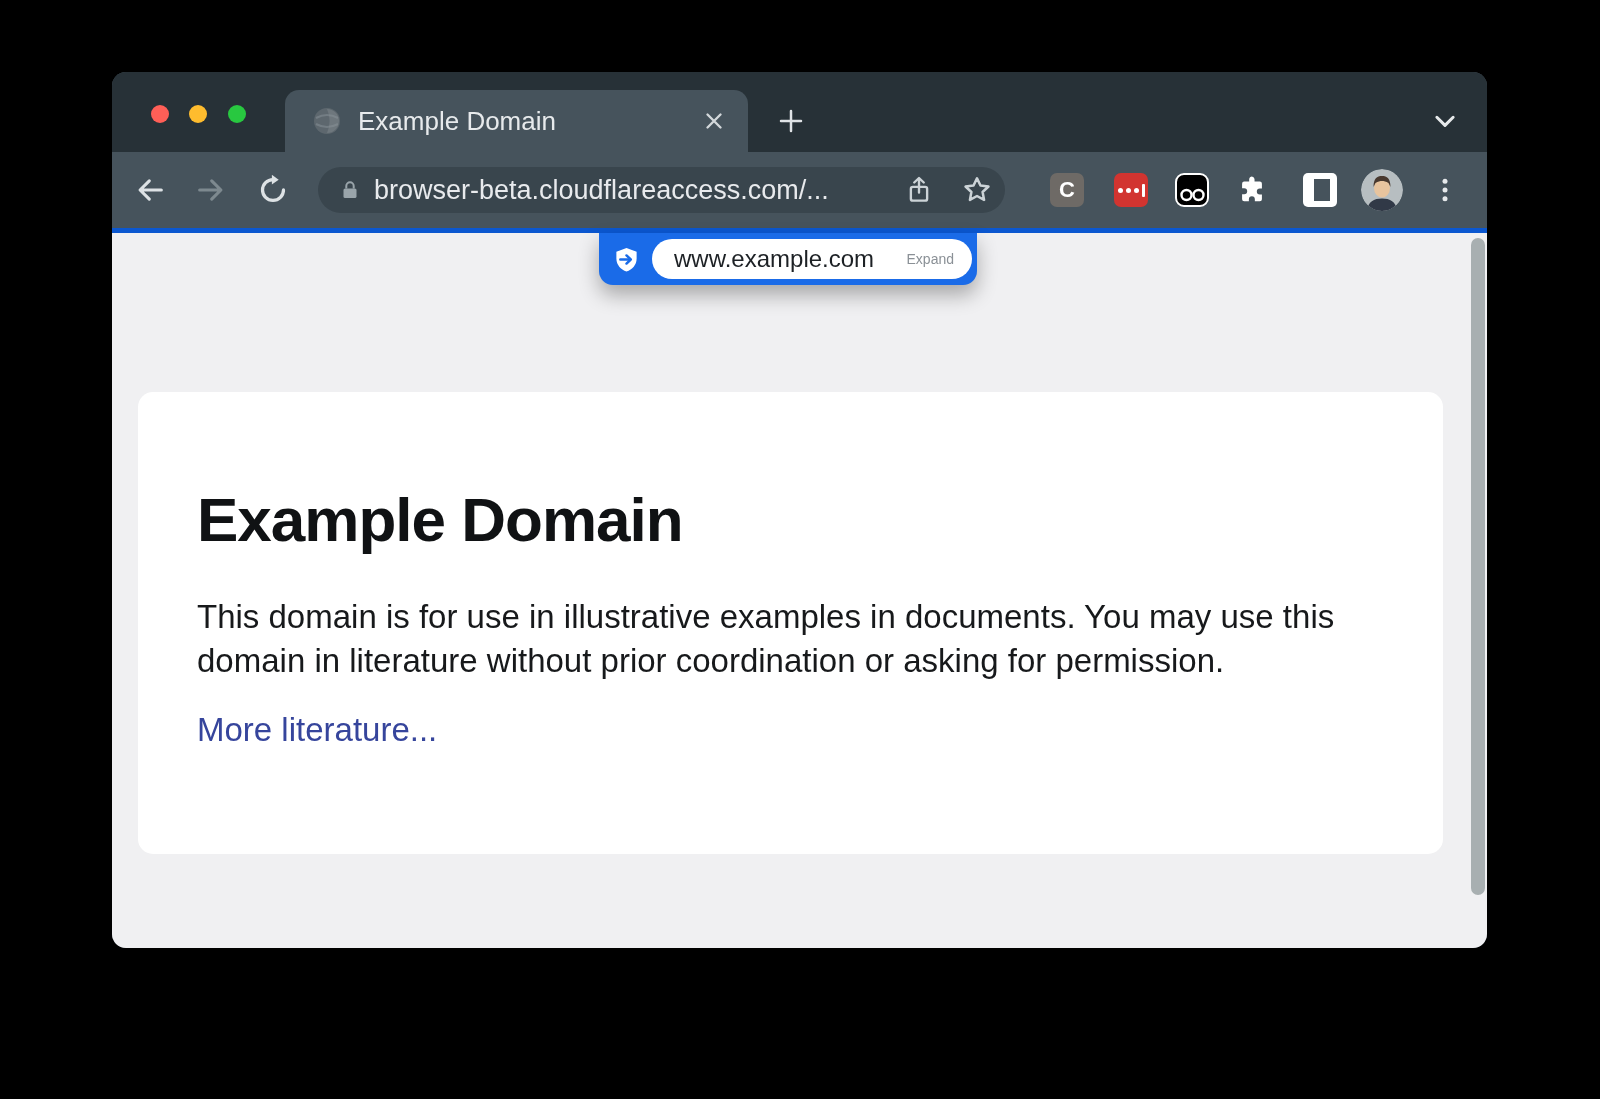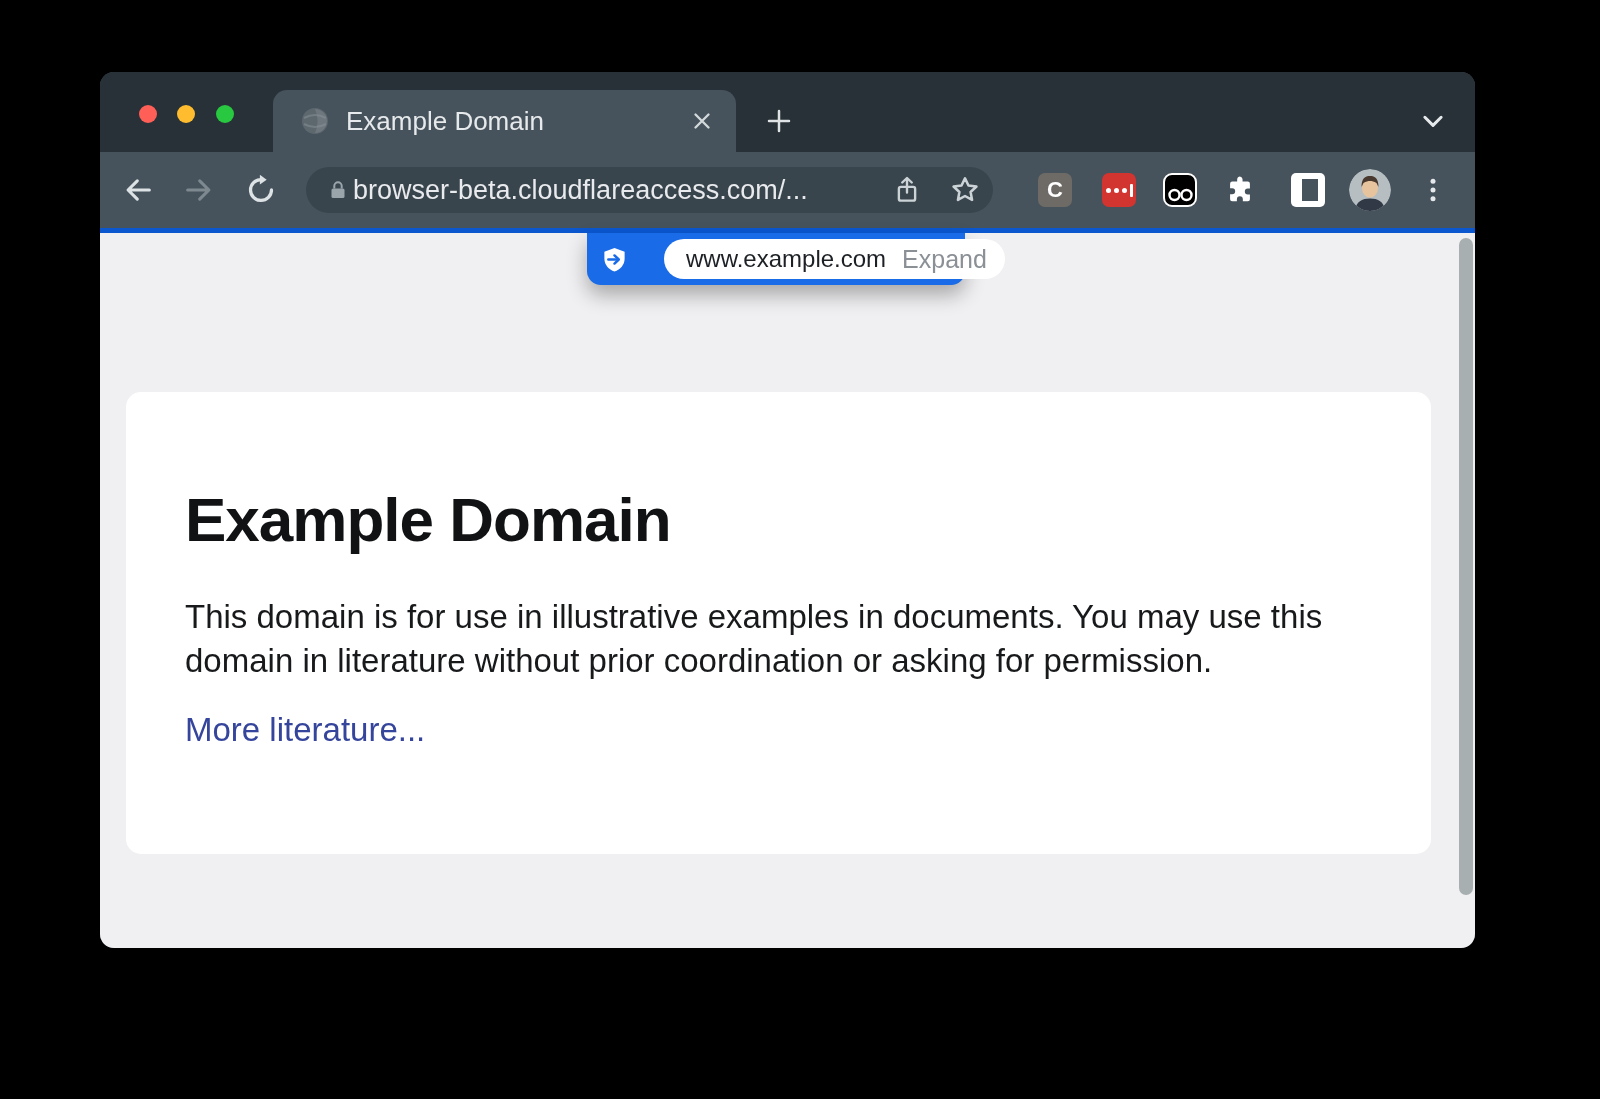--- a/index.html
+++ b/index.html
@@ -1,20 +1,20 @@
 <!DOCTYPE html>
 <html><head>
 <meta charset="utf-8">
 <style>
   * { box-sizing: border-box; margin: 0; padding: 0; }
   html,body { width:1600px; height:1099px; background:#000; overflow:hidden;
               font-family:"Liberation Sans", sans-serif; }
 
   
-  .window { position:absolute; left:100px; top:72px; width:1375px; height:876px;
+  .window { position:absolute; left:112px; top:72px; width:1375px; height:876px;
             border-radius:14px; overflow:hidden; background:#46535c;
             box-shadow:0 20px 60px rgba(0,0,0,.6); }
 
   
   .tabstrip { position:relative; height:80px; background:#273137; }
   .traffic { position:absolute; top:33px; width:18px; height:18px; border-radius:50%; }
   .t-red    { left:39px;  background:#ff5f57; }
   .t-yellow { left:77px;  background:#febc2e; }
   .t-green  { left:116px; background:#28c840; }
 
@@ -35,21 +35,21 @@
   
   .toolbar { position:relative; height:76px; background:#46535c; }
   .toolbar .iconbtn { top:16px; }
   .nav-back    { left:16px; }
   .nav-forward { left:77px; }
   .nav-reload  { left:139px; }
 
   .urlbar { position:absolute; left:206px; top:15px; width:687px; height:46px;
             background:#39454d; border-radius:23px; display:flex; align-items:center; }
   .urlbar .lock { margin-left:20px; width:24px; height:24px; flex:none; }
-  .url-text { margin-left:3px; font-size:27px; color:#e8eaed; white-space:nowrap;
+  .url-text { margin-left:12px; font-size:27px; color:#e8eaed; white-space:nowrap;
               overflow:hidden; flex:1; }
   .url-action { width:44px; height:44px; flex:none; display:flex;
                 align-items:center; justify-content:center; }
   .url-action.share { margin-right:14px; }
   .url-action.star  { margin-right:6px; }
 
   .ext { position:absolute; top:21px; width:34px; height:34px; border-radius:7px;
          display:flex; align-items:center; justify-content:center; }
   .ext-c      { left:938px;  background:#6e6a66; color:#fff; font-size:22px; font-weight:bold; }
   .ext-red    { left:1002px; background:#d23430; }
@@ -69,26 +69,26 @@
 
   
   .accent-line { height:5px; background:#0b57d0; }
 
   
   .viewport { position:relative; height:715px; background:#f0f0f2; }
 
   .iso-pill { position:absolute; left:487px; top:0; width:378px; height:52px;
               background:#1a6be8; border-radius:0 0 14px 14px;
               display:flex; align-items:center; padding:0 5px 0 14px;
-              box-shadow:0 10px 20px rgba(0,0,0,.30);gap:24px; }
+              box-shadow:0 10px 20px rgba(0,0,0,.30); }
   .iso-shield { width:27px; height:27px; flex:none; }
   .iso-inner { margin-left:12px; height:40px; flex:1; background:#fff; border-radius:20px;
                display:flex; align-items:center; padding:0 18px 0 22px; }
   .iso-domain { font-size:24px; color:#1d2125; flex:1; white-space:nowrap; }
-  .iso-expand { font-size:25px; color:#8a9096; margin-left:16px; }
+  .iso-expand { font-size:14px; color:#8a9096; margin-left:16px; }
 
   .card { position:absolute; left:26px; top:159px; width:1305px; height:462px;
           background:#fff; border-radius:15px; padding:0 59px; }
   .card h1 { margin-top:92px; font-size:62px; font-weight:bold; color:#101214;
              letter-spacing:-1px; }
   .card p { margin-top:40px; font-size:33px; line-height:44px; color:#17191b; width:1180px; }
   .card a { display:inline-block; margin-top:28px; font-size:33px; color:#36459c;
             text-decoration:none; }
 
   .scroll-thumb { position:absolute; right:2px; top:5px; width:14px; height:657px;

